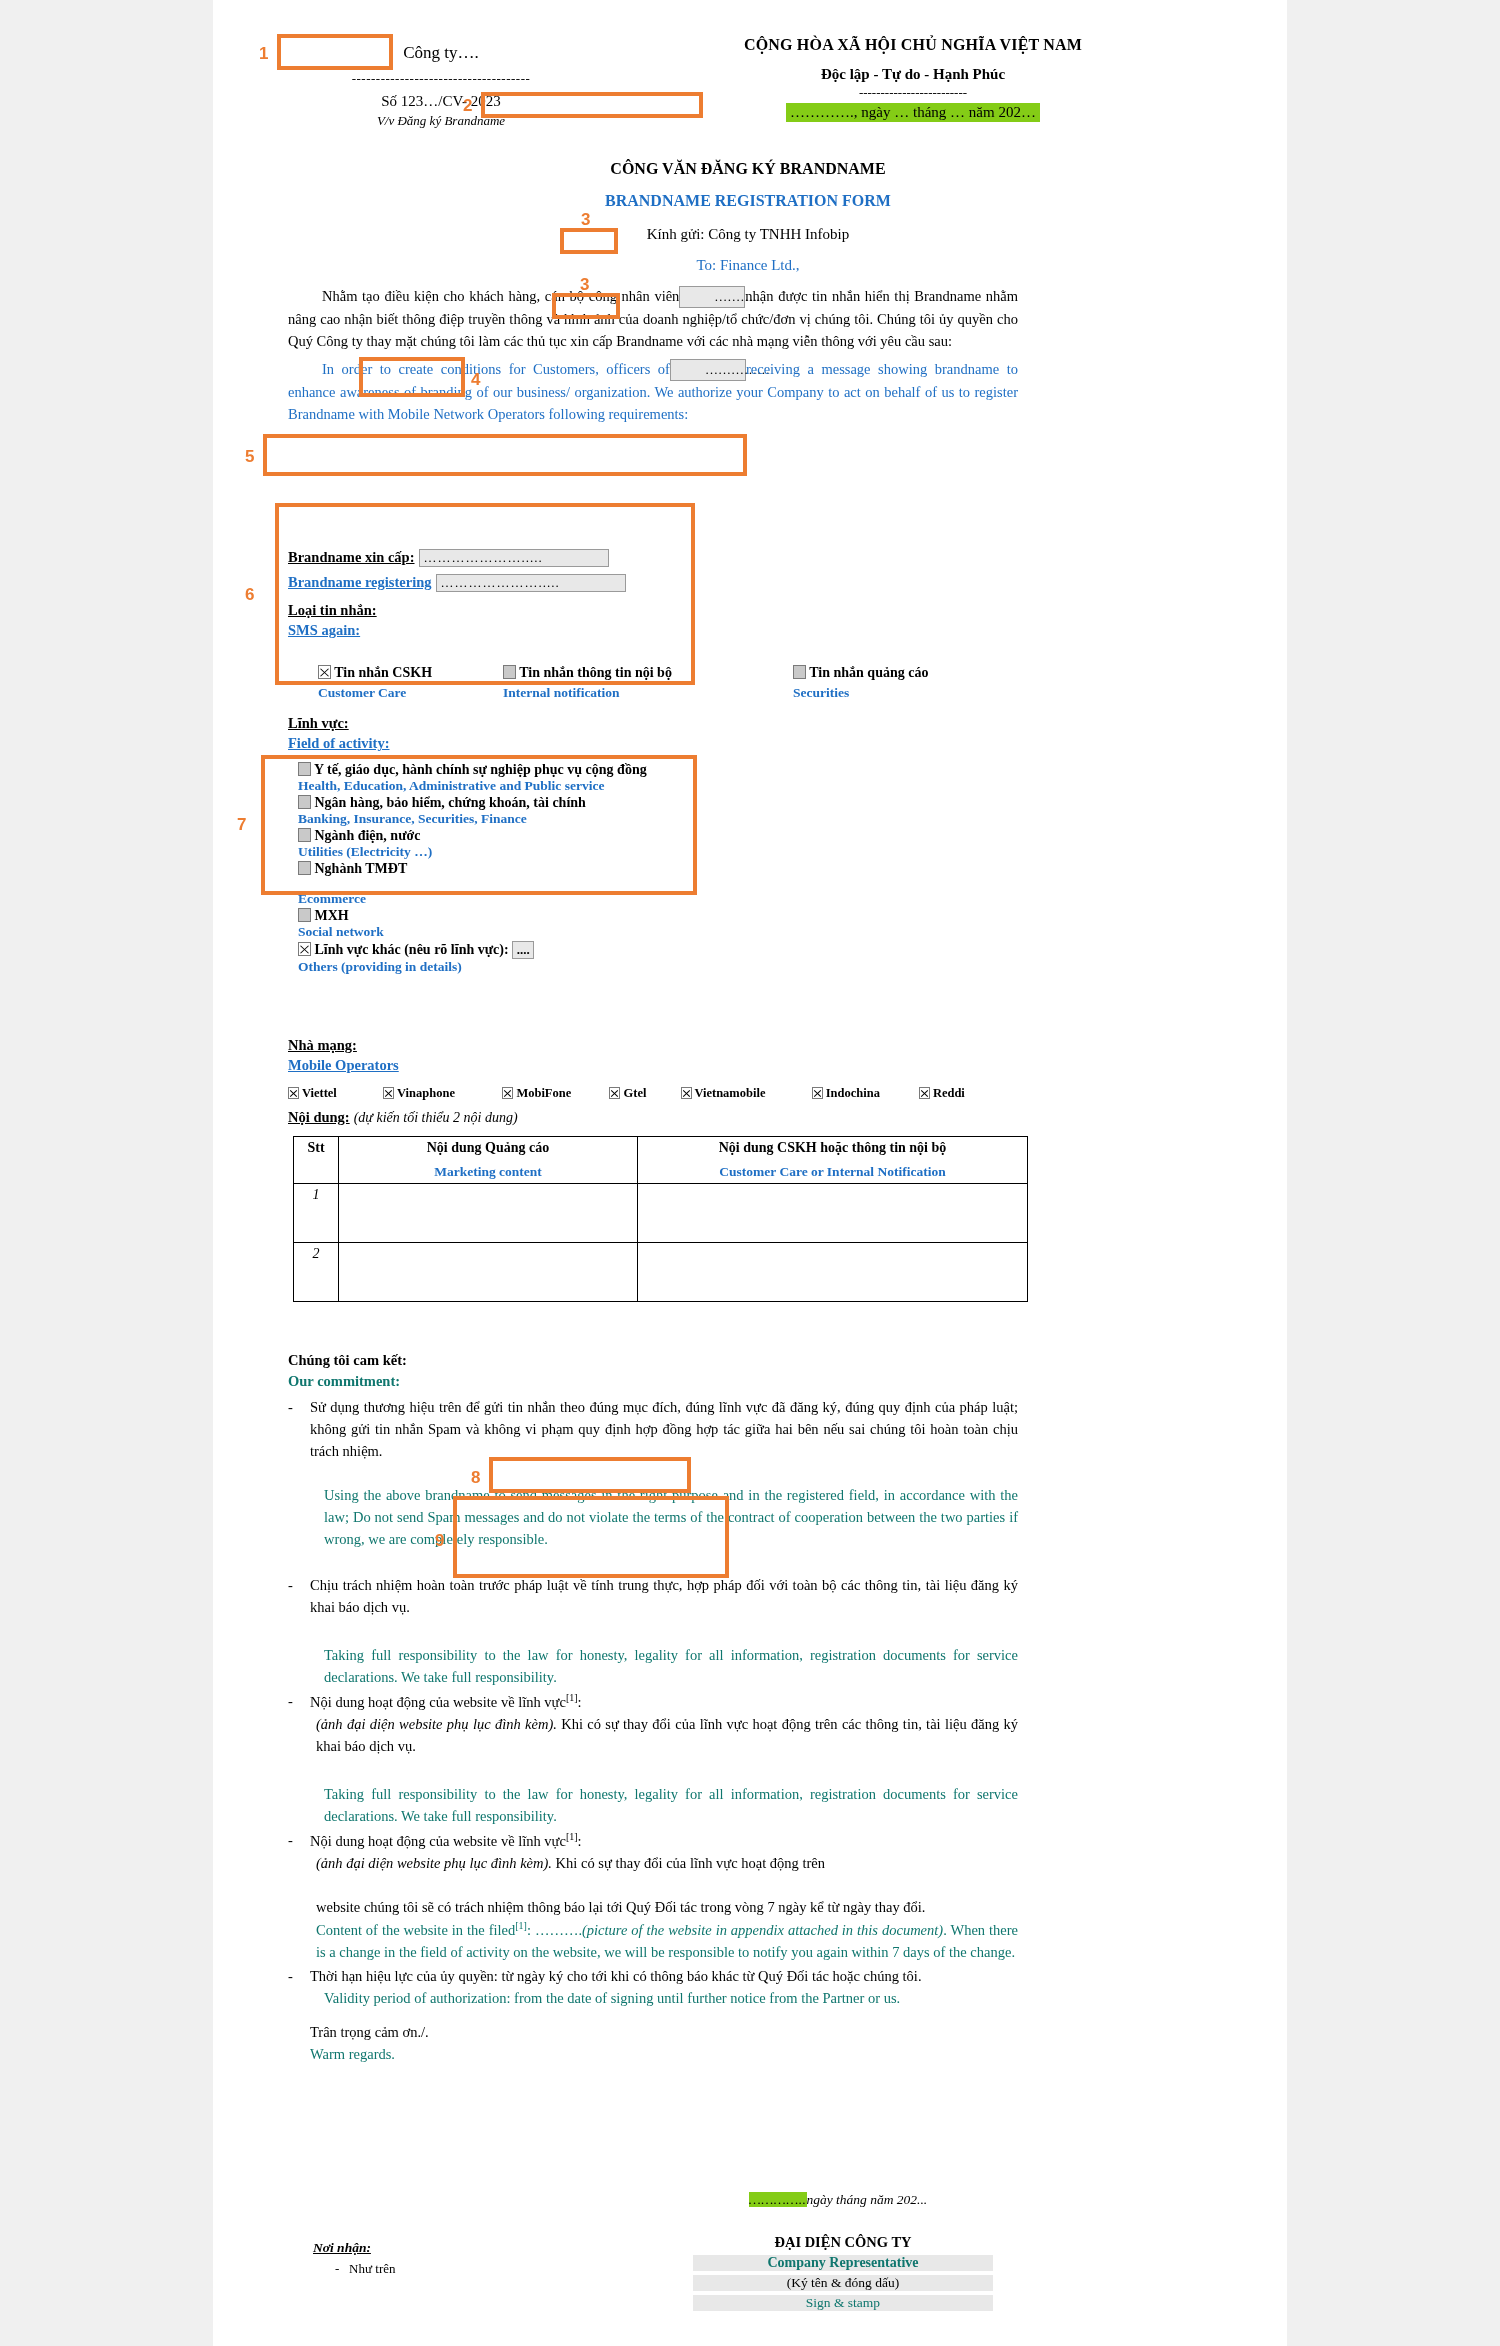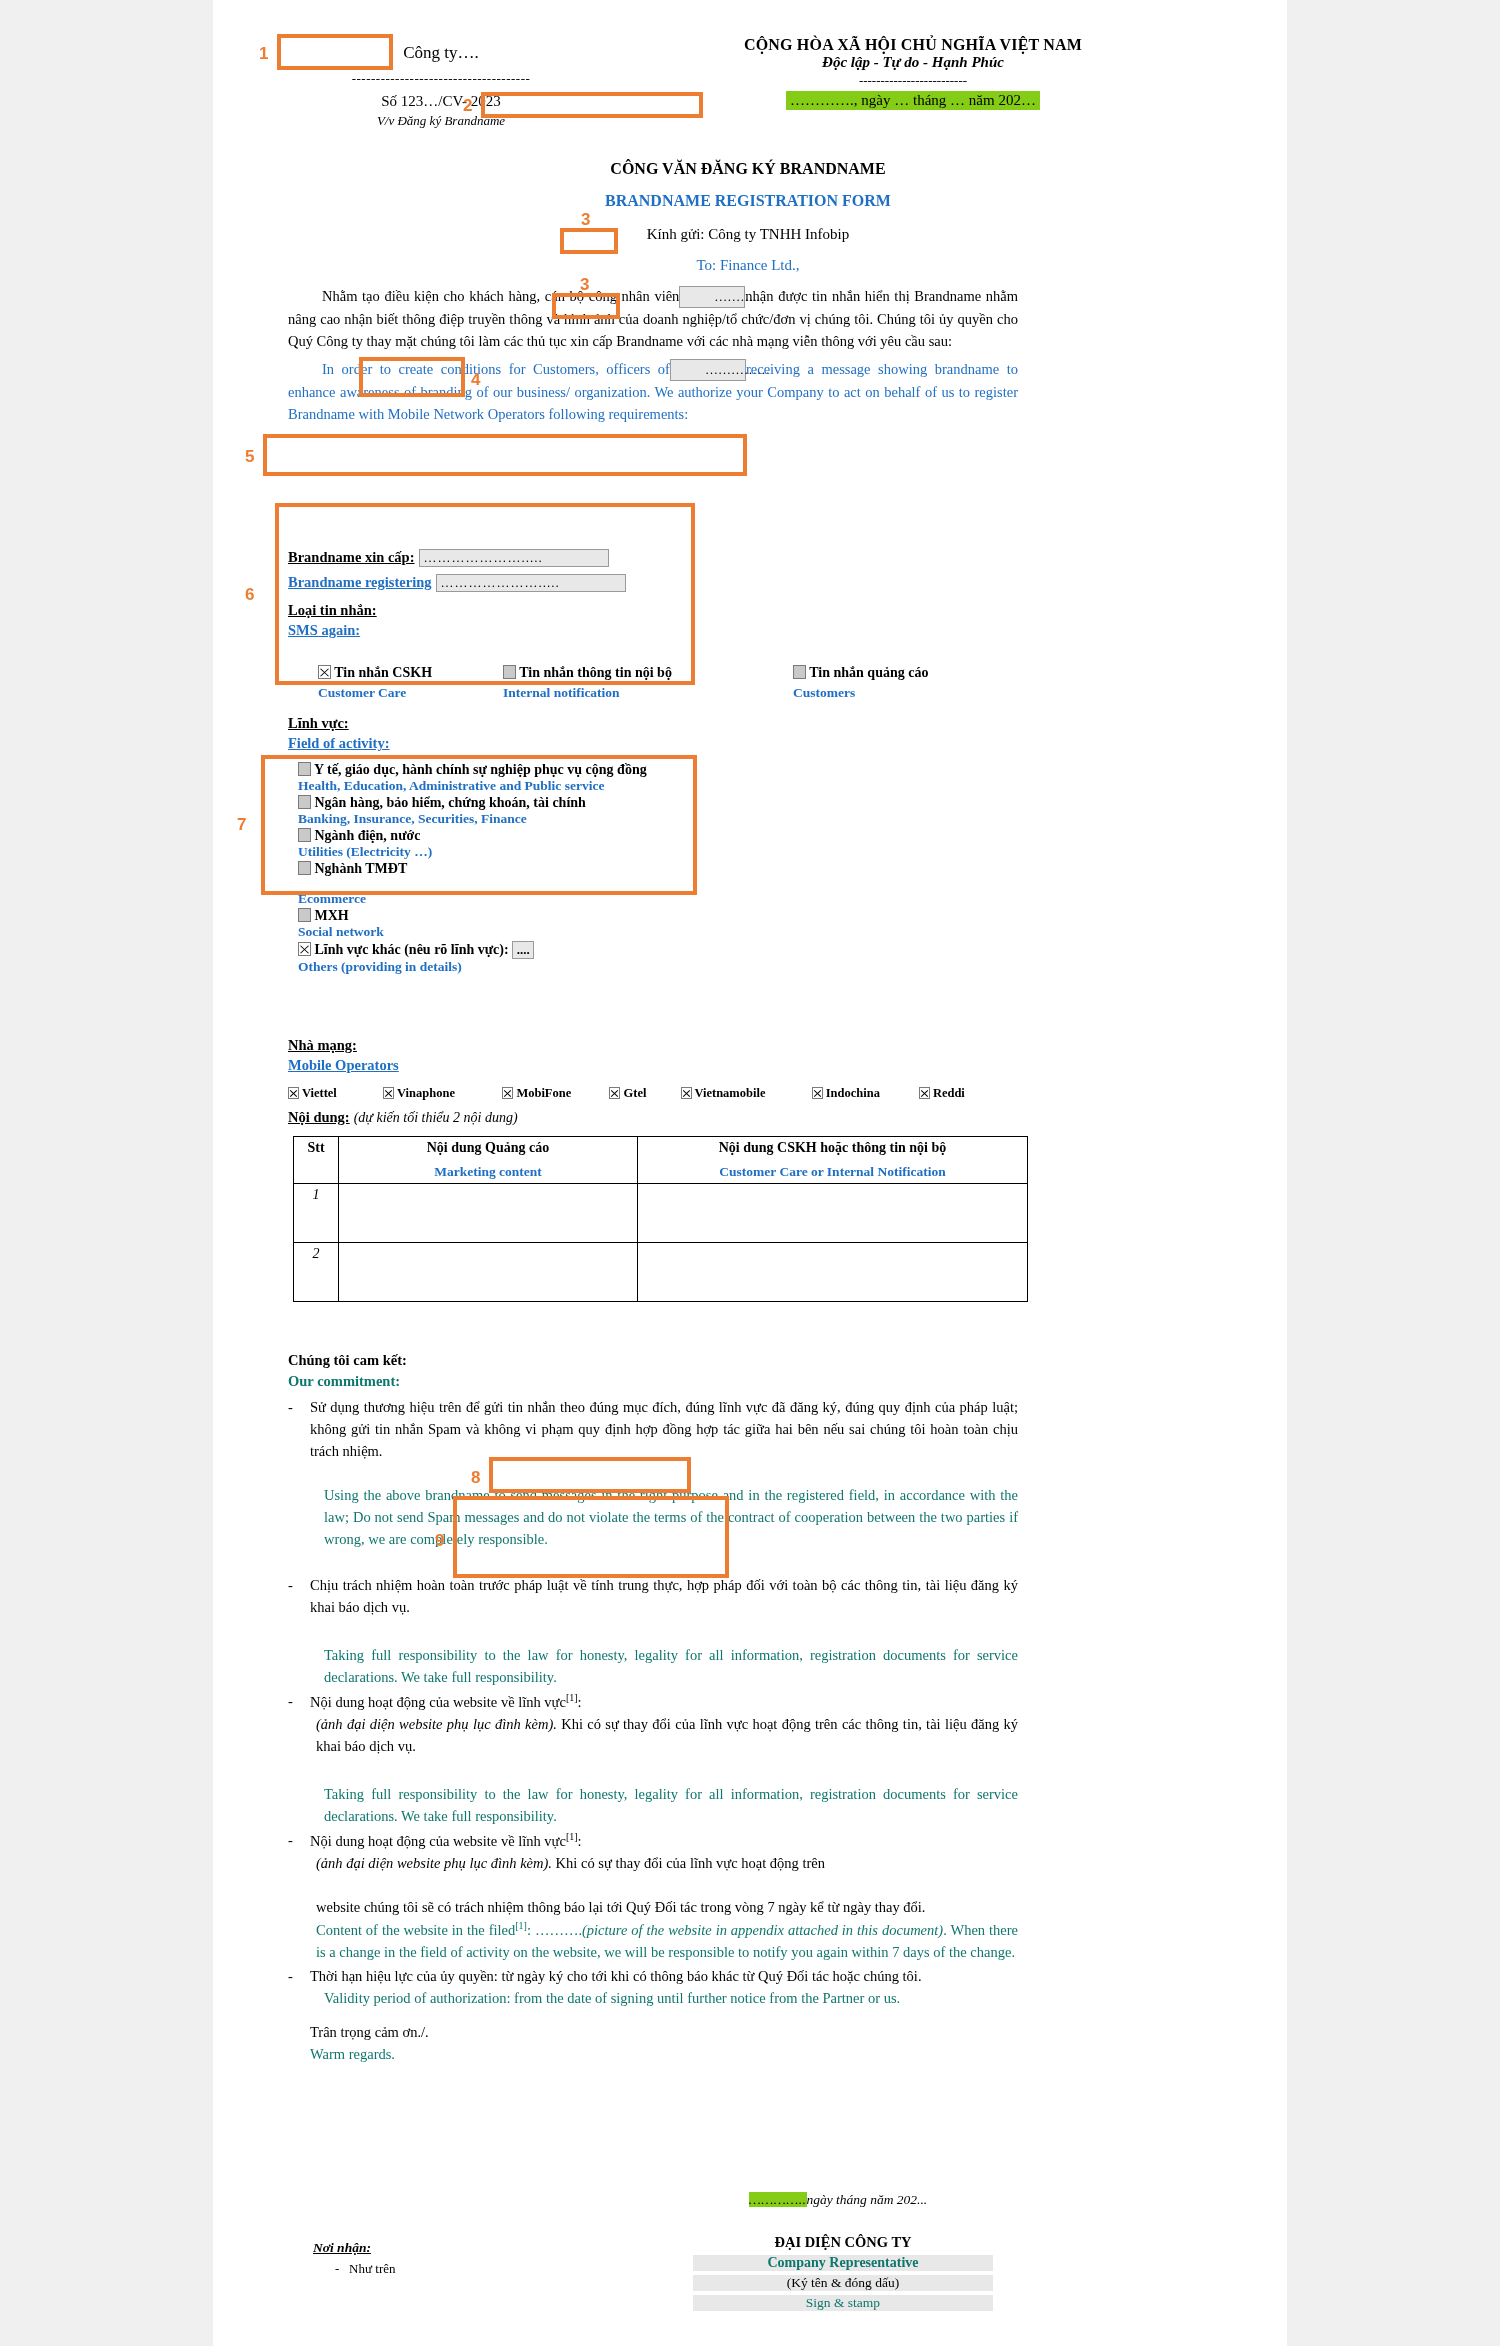--- a/index.html
+++ b/index.html
@@ -43,21 +43,21 @@
   .fill{background:#84cc16;}
   
   .hdr{position:absolute;top:36px;left:0;width:950px;height:110px;}
   .hdr-left{position:absolute;left:18px;top:0;width:300px;text-align:center;}
   .hdr-left .cty{font-size:17px;padding:7px 0 7px 0;}
   .hdr-left .dash{font-size:13px;letter-spacing:.5px;color:#000;margin-top:1px;}
   .hdr-left .so{font-size:15px;margin-top:6px;}
   .hdr-left .vv{font-size:13px;font-style:italic;margin-top:3px;}
   .hdr-right{position:absolute;left:330px;top:0;width:620px;text-align:center;}
   .hdr-right .l1{font-size:16px;font-weight:bold;letter-spacing:.2px;}
-  .hdr-right .l2{font-size:15px;font-weight:bold;margin-top:0;font-style:italic;}
+  .hdr-right .l2{font-size:15px;font-weight:bold;margin-top:12px;}
   .hdr-right .dash2{font-size:13px;margin-top:2px;}
   .hdr-right .date{font-size:15px;margin-top:2px;display:inline-block;padding:1px 4px;}
   
   .title-vn{margin-top:0;font-size:16px;font-weight:bold;text-align:center;}
   .title-en{font-size:16px;font-weight:bold;text-align:center;color:#1F6FC4;}
   .kg{font-size:15px;text-align:center;}
   .to{font-size:15px;text-align:center;color:#1F6FC4;}
   p.body{font-size:14.5px;line-height:1.52;margin:0;text-align:justify;text-indent:34px;}
   p.body.en{color:#1F6FC4;}
   .inlinefill{display:inline-block;background:#E8E8E8;border:1px solid #9a9a9a;
@@ -152,21 +152,21 @@
         <span class="cb"></span>
         <span>Tin nhắn thông tin nội bộ</span>
       </div>
       <div class="cbsub" style="margin-top:4px;">Internal notification</div>
     </div>
     <div style="position:absolute;left:500px;top:5px;width:220px;">
       <div class="cbrow">
         <span class="cb"></span>
         <span>Tin nhắn quảng cáo</span>
       </div>
-      <div class="cbsub" style="margin-top:4px;">Customers</div>
+      <div class="cbsub" style="margin-top:4px;">Securities</div>
     </div>
   </div>
 
   <div style="position:absolute;top:714px;left:15px;">
     <div><span class="lab vn">Lĩnh vực:</span></div>
     <div style="margin-top:2px;"><span class="lab en">Field of activity:</span></div>
   </div>
 
   <div style="position:absolute;top:762px;left:25px;width:460px;">
     <div class="cbrow">

